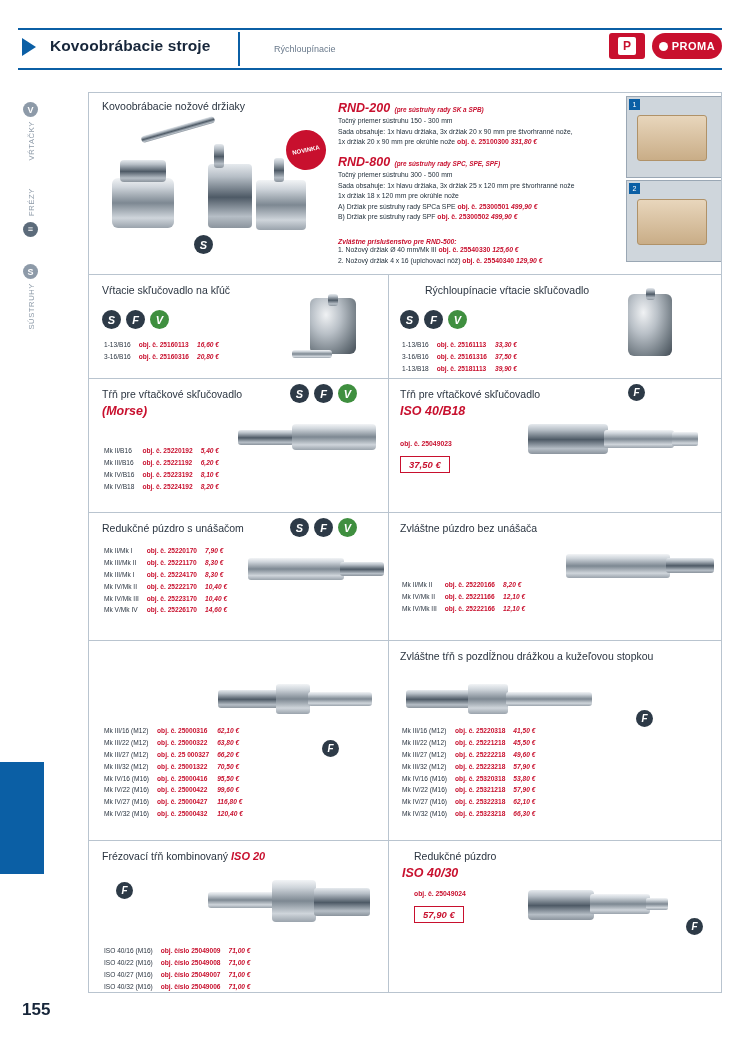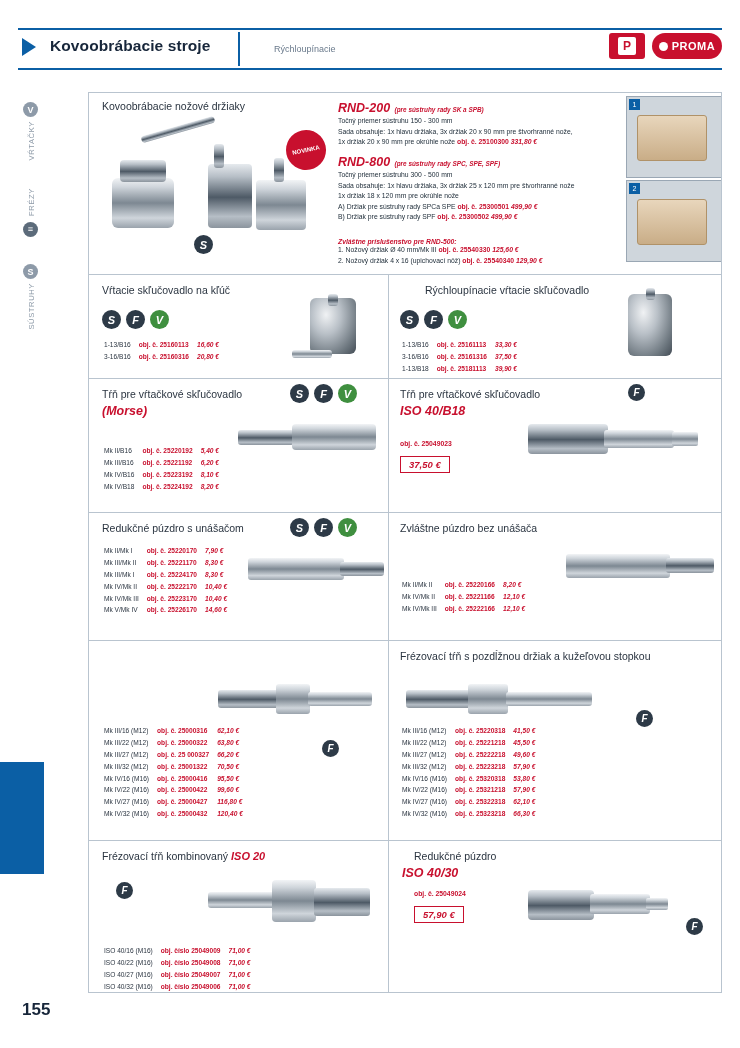--- a/index.html
+++ b/index.html
@@ -462,21 +462,21 @@
       <td class="price">116,80 €</td>
         </tr>
     <tr>
       <td class="desc">Mk IV/32 (M16)</td>
       <td class="ord">obj. č. 25000432</td>
       <td class="price">120,40 €</td>
         </tr>
   </tbody>
     </table>
 
-  <div style="position:absolute;left:312px;top:558px;width:310px;" class="sect-title">Frézovací tŕň s pozdĺžnou držiak a kužeľovou stopkou</div>
+  <div style="position:absolute;left:312px;top:558px;width:310px;" class="sect-title">Zvláštne tŕň s pozdĺžnou drážkou a kužeľovou stopkou</div>
   <div class="photo" style="left:318px;top:582px;width:200px;height:48px;">
     <div class="metal-dark" style="position:absolute;left:0;top:16px;width:66px;height:18px;border-radius:3px;"></div>
     <div class="metal" style="position:absolute;left:62px;top:10px;width:40px;height:30px;border-radius:3px;"></div>
     <div class="metal" style="position:absolute;left:100px;top:18px;width:86px;height:14px;border-radius:3px;"></div>
   </div>
   <div class="f-circle" style="position:absolute;left:548px;top:618px;">F</div>
   <table class="tbl" style="position:absolute;left:312px;top:632px;">
     <tbody>
         <tr>
       <td class="desc">Mk III/16 (M12)</td>

